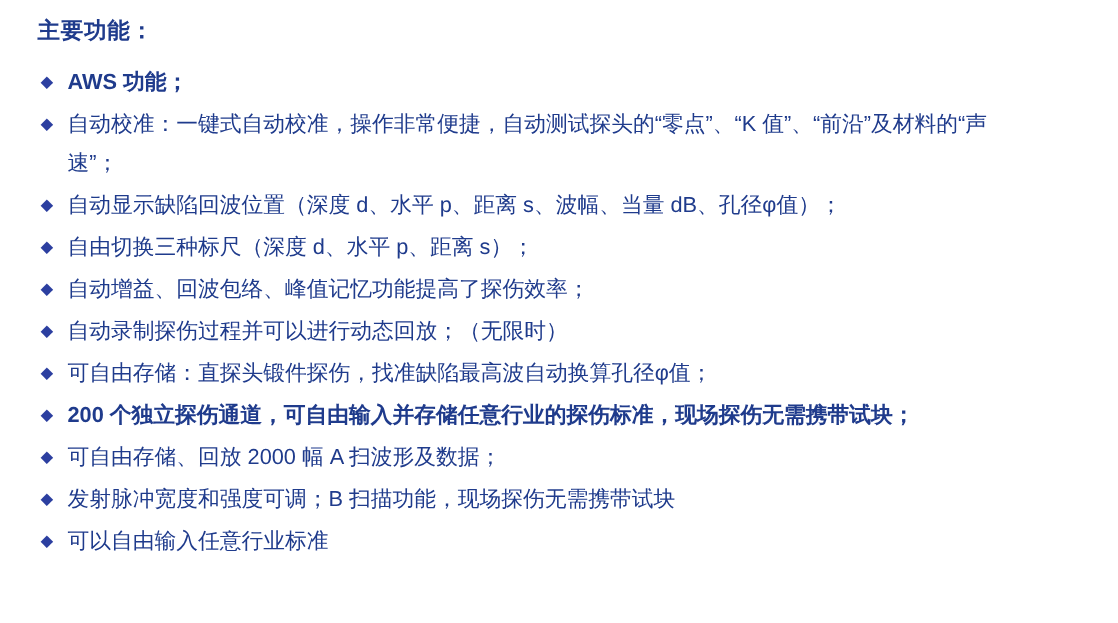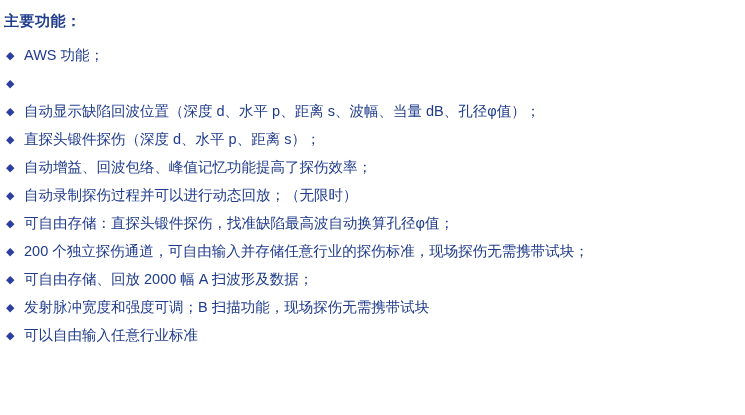--- a/index.html
+++ b/index.html
@@ -11,21 +11,21 @@
     height: 415px;
     background: #ffffff;
     font-family: "Liberation Sans", sans-serif;
     overflow: hidden;
   }
   .page {
     position: relative;
     width: 745px;
     height: 415px;
     box-sizing: border-box;
-    padding: 10px 14px 0 0;
+    padding: 10px 14px 0 21px;
   }
   .heading {
     color: #1f3b8c;
     font-weight: bold;
     font-size: 15px;
     line-height: 22px;
     margin: 0 0 10px 4px;
     letter-spacing: 0.5px;
   }
   .list {
@@ -51,21 +51,21 @@
     padding-left: 6px;
     box-sizing: border-box;
   }
   .text {
     flex: 1 1 auto;
     color: #1f3b8c;
     white-space: pre-wrap;
     word-break: break-word;
   }
   .item.bold .text {
-    font-weight: normal;
+    font-weight: bold;
   }
   .item.wrap .text {
     max-width: 640px;
   }
 </style>
 </head>
 <body>
 
 <div class="page">
 
@@ -73,30 +73,31 @@
 
   <ul class="list">
 
     <li class="item bold">
       <span class="bullet">◆</span>
       <span class="text">AWS 功能；</span>
     </li>
 
     <li class="item wrap">
       <span class="bullet">◆</span>
+      <span class="text">自动校准：一键式自动校准，操作非常便捷，自动测试探头的“零点”、“K 值”、“前沿”及材料的“声速”；</span>
     </li>
 
     <li class="item">
       <span class="bullet">◆</span>
       <span class="text">自动显示缺陷回波位置（深度 d、水平 p、距离 s、波幅、当量 dB、孔径φ值）；</span>
     </li>
 
     <li class="item">
       <span class="bullet">◆</span>
-      <span class="text">直探头锻件探伤（深度 d、水平 p、距离 s）；</span>
+      <span class="text">自由切换三种标尺（深度 d、水平 p、距离 s）；</span>
     </li>
 
     <li class="item">
       <span class="bullet">◆</span>
       <span class="text">自动增益、回波包络、峰值记忆功能提高了探伤效率；</span>
     </li>
 
     <li class="item">
       <span class="bullet">◆</span>
       <span class="text">自动录制探伤过程并可以进行动态回放；（无限时）</span>

